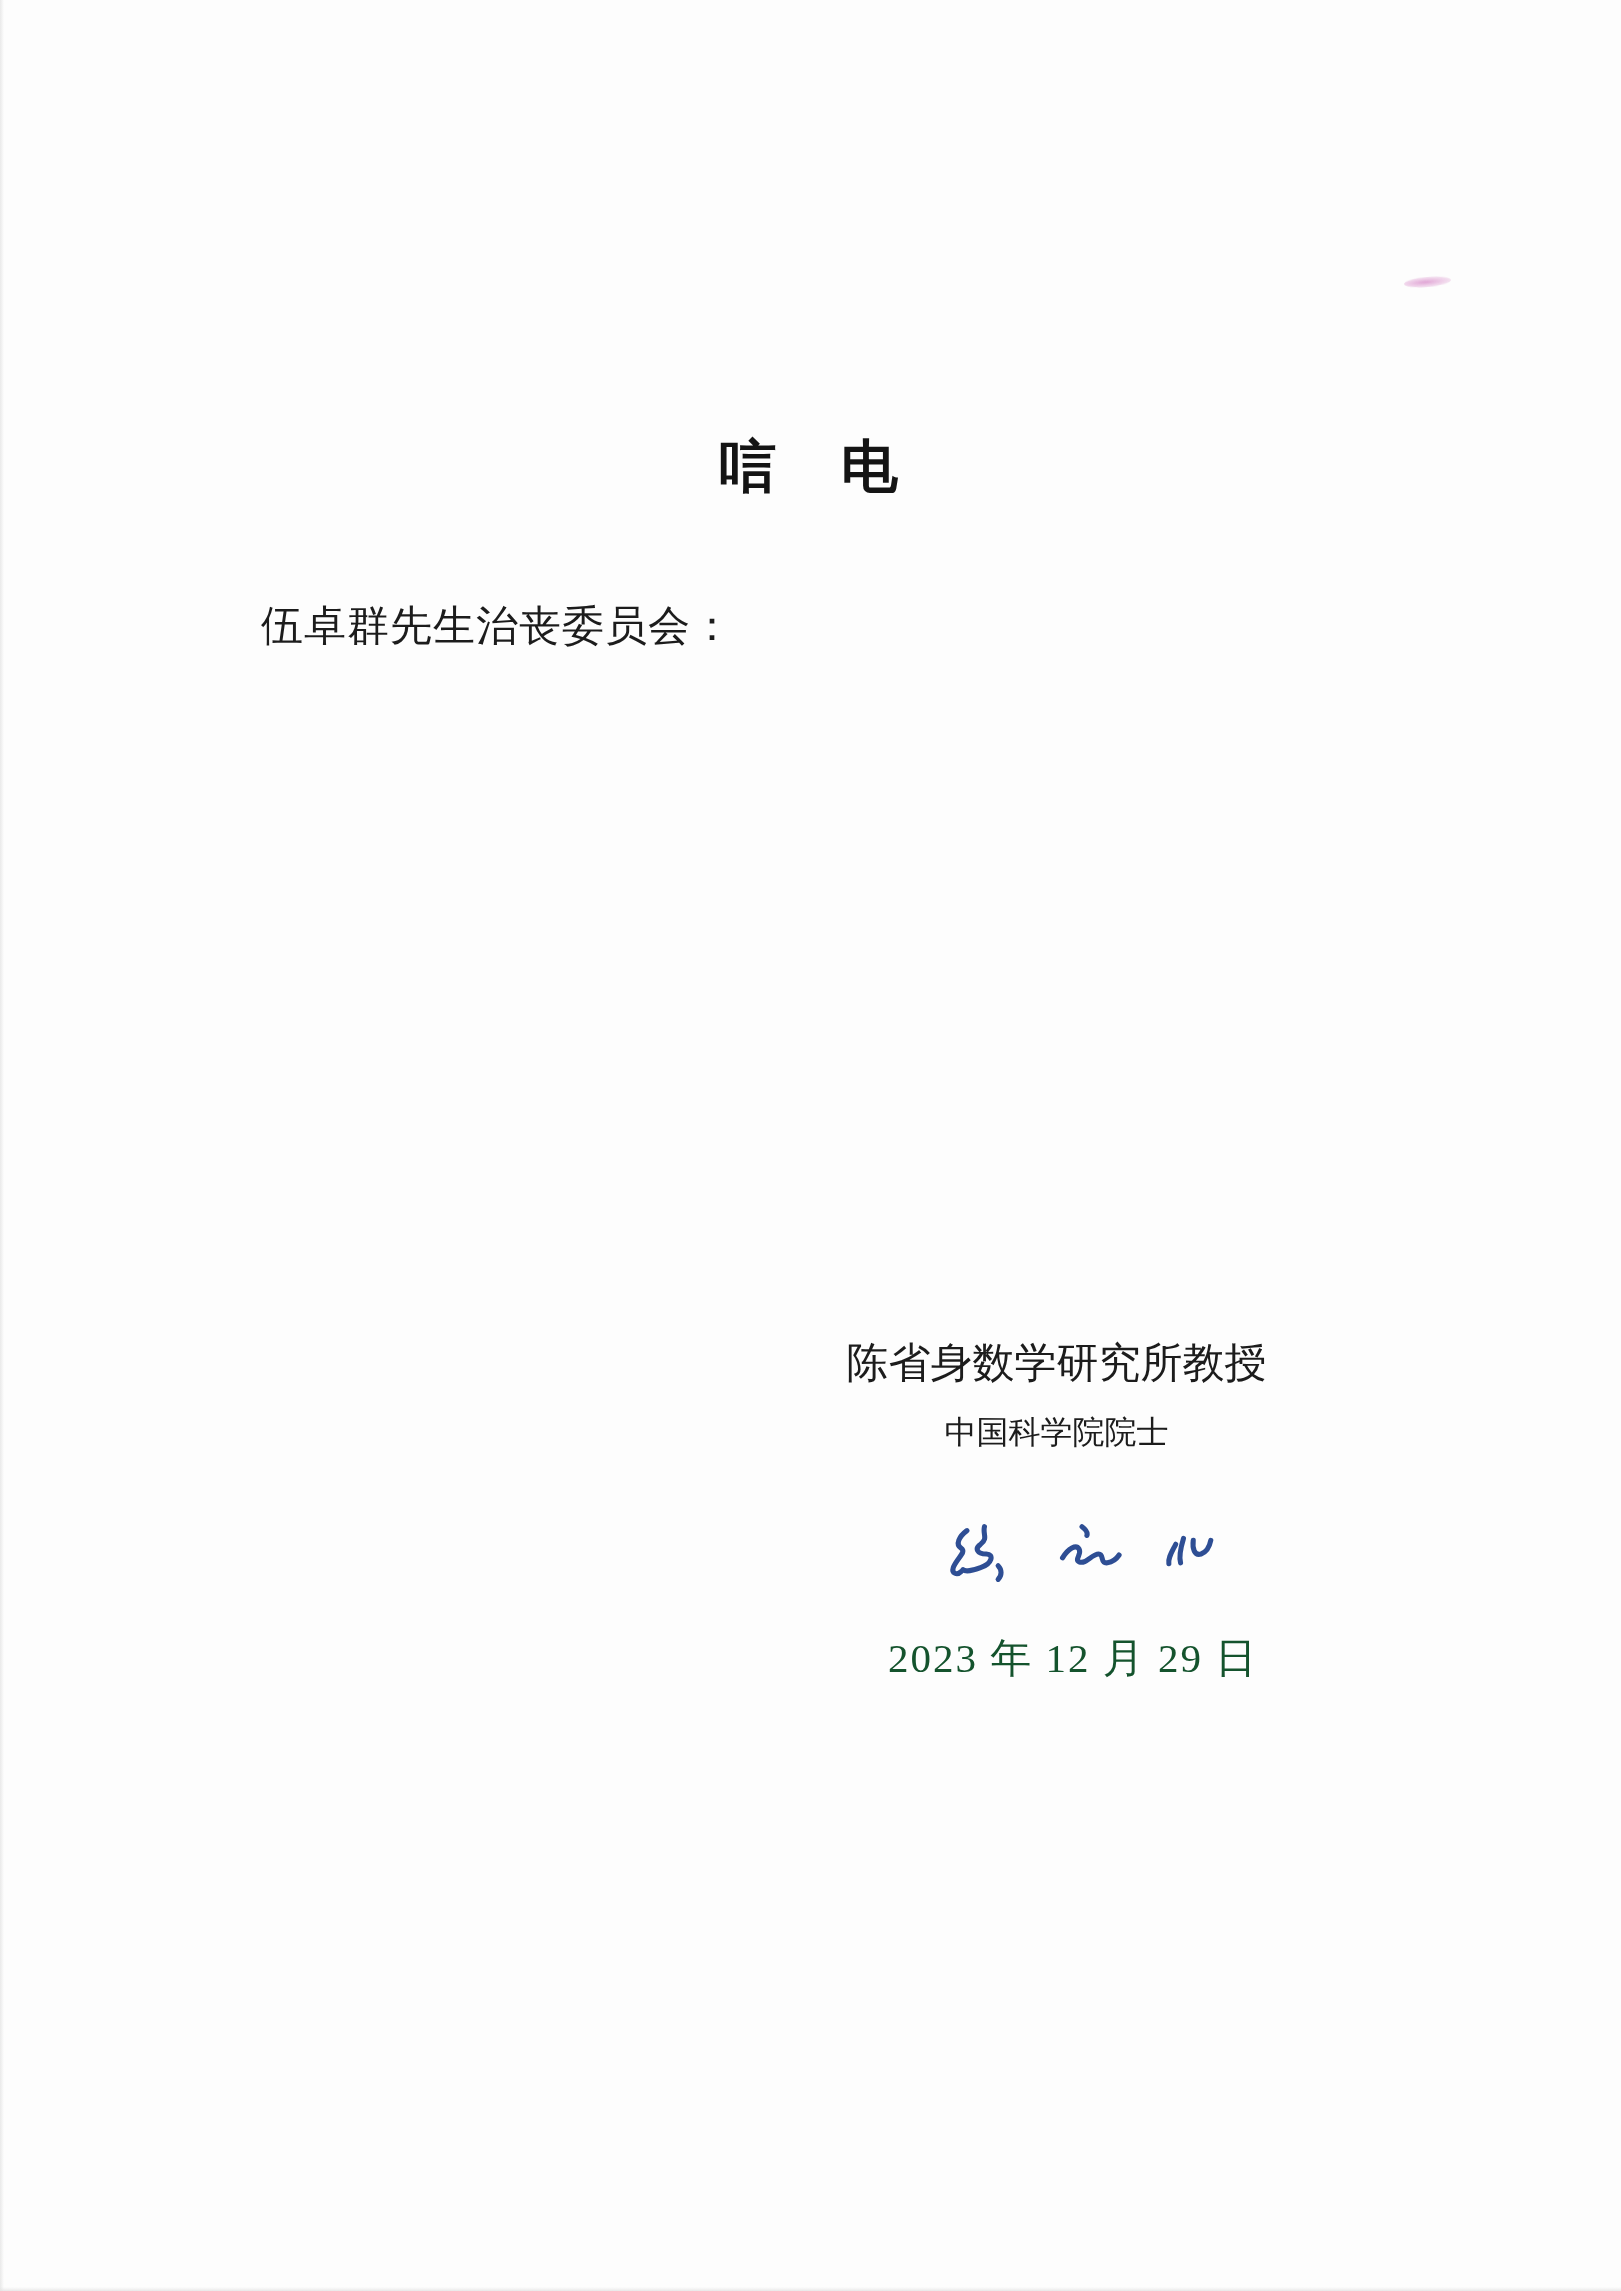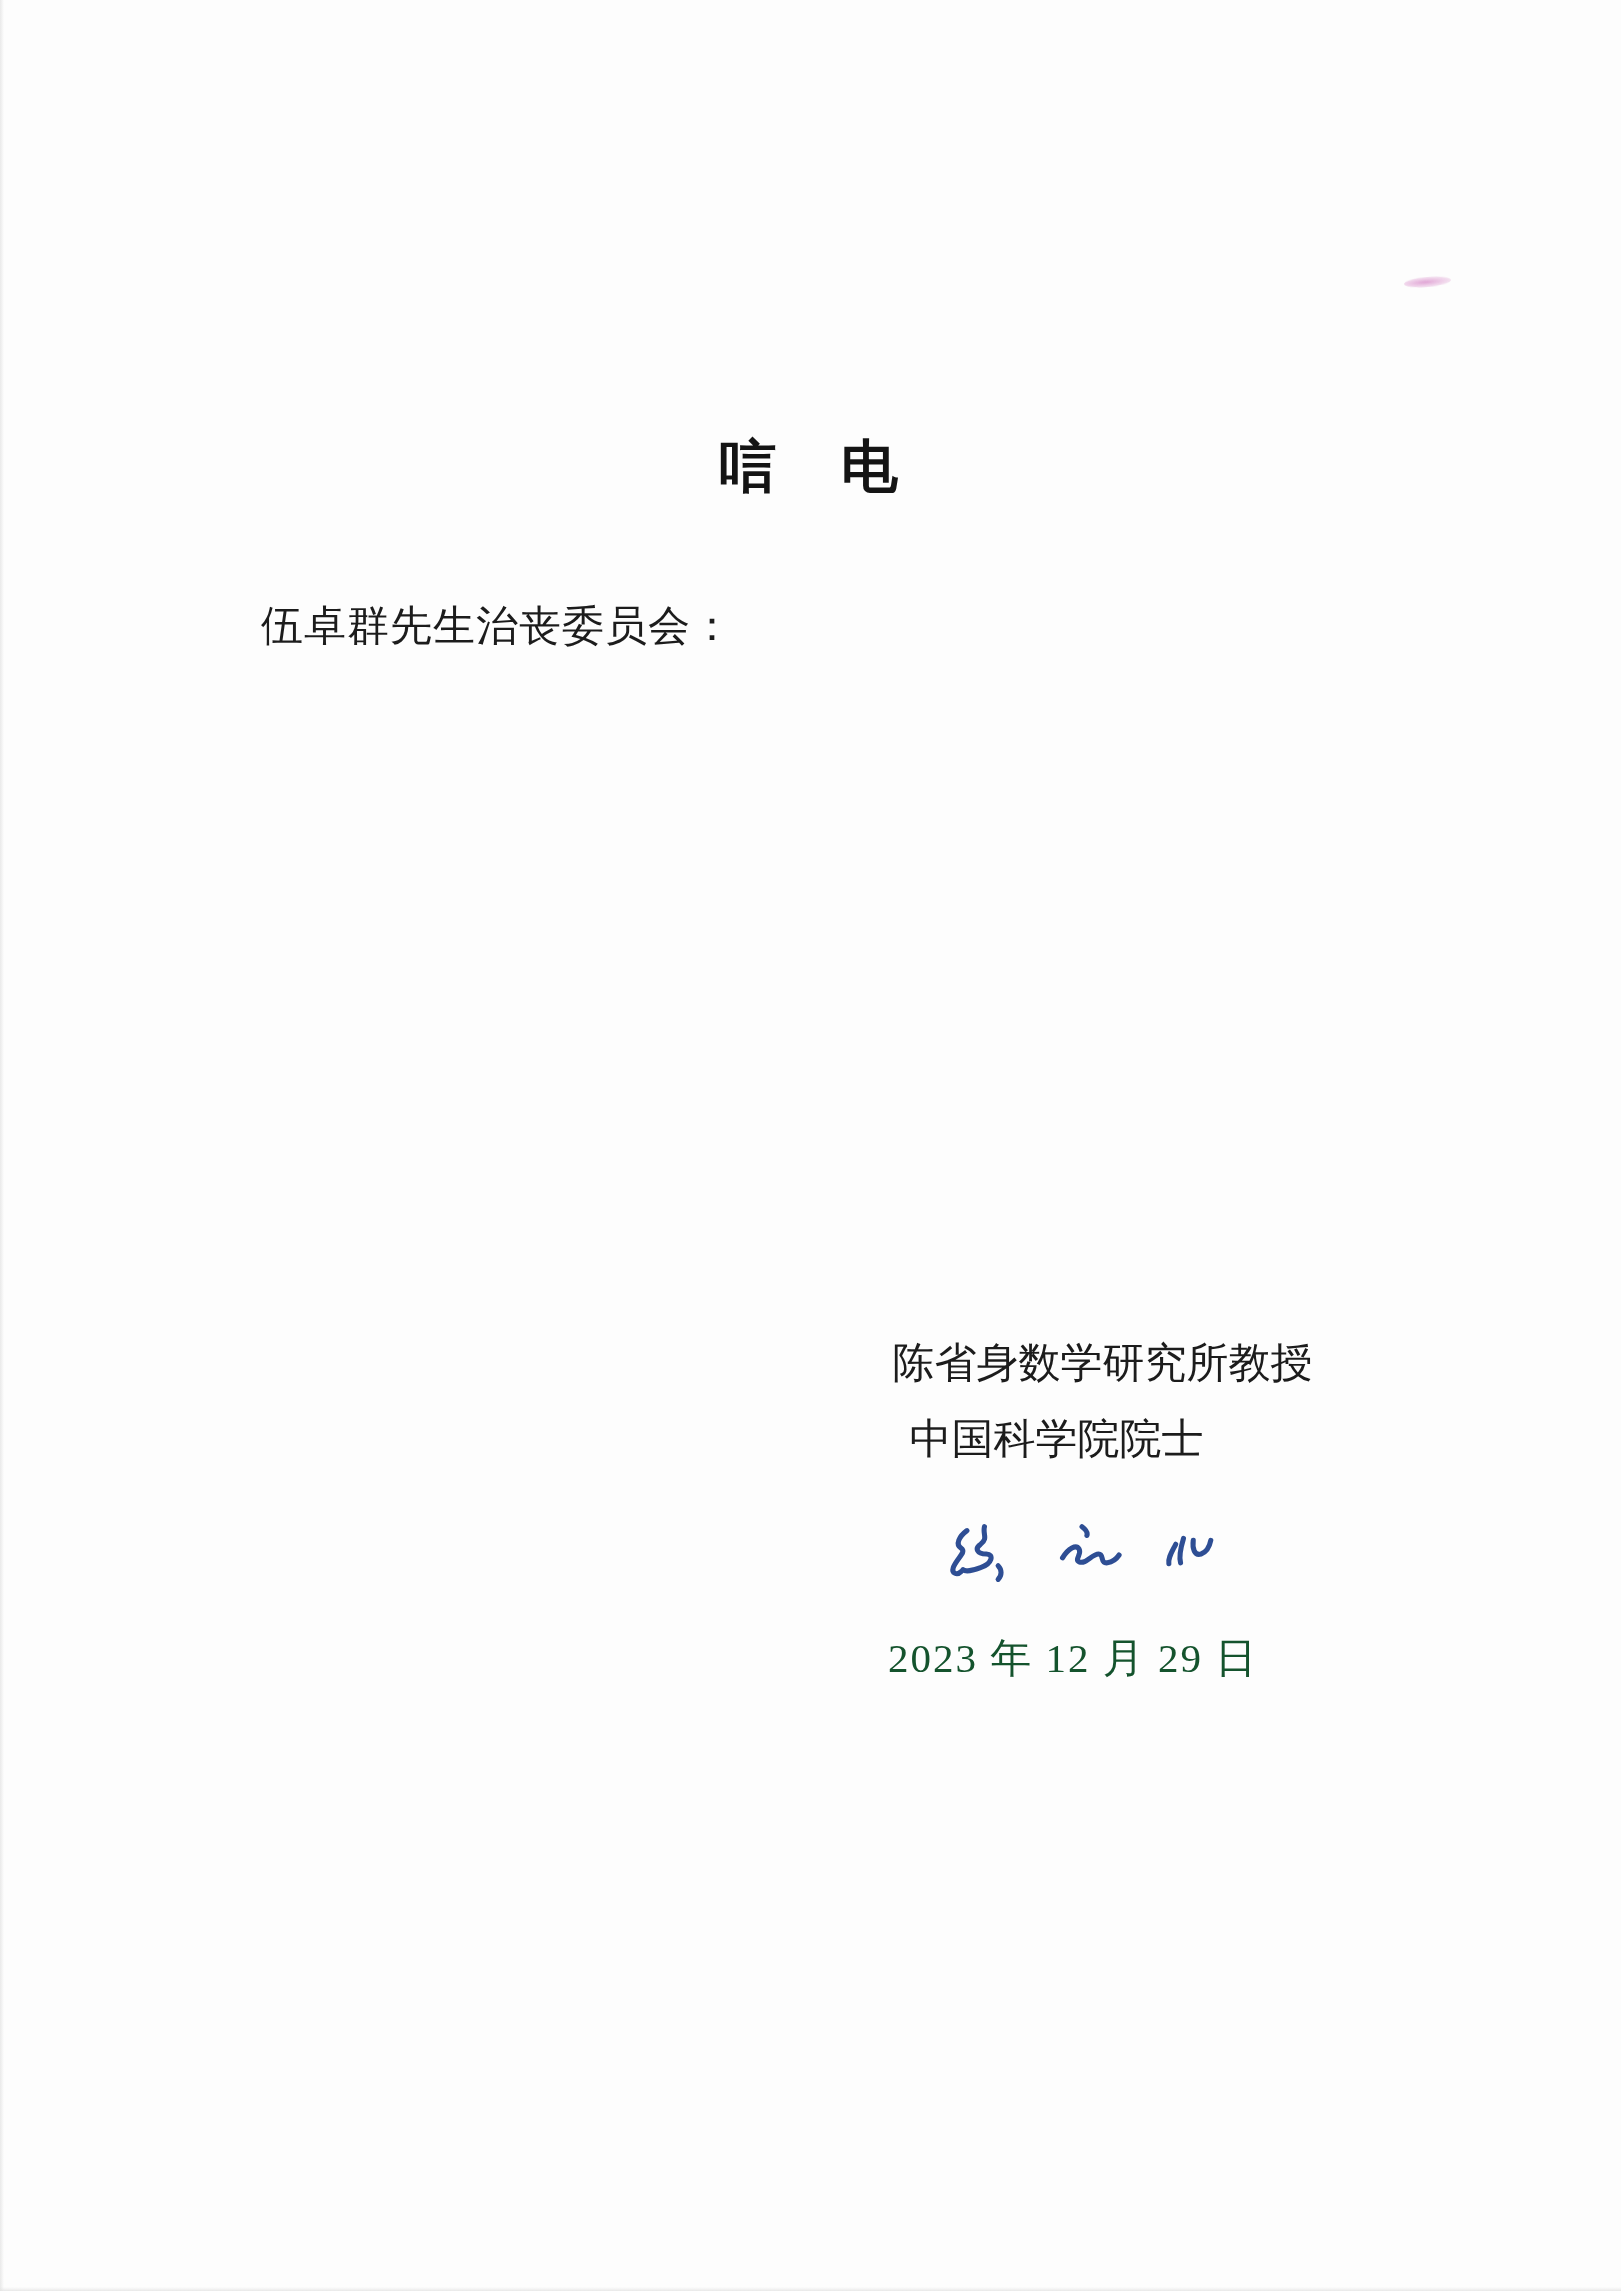--- a/index.html
+++ b/index.html
@@ -70,28 +70,27 @@
     margin: 0;
     text-indent: 2em;
   }
   .sig-line-1 {
     position: absolute;
     left: 845px; top: 1335px;
     width: 423px;
     text-align: center;
     font-size: 42px;
     white-space: nowrap;
-    margin-left: 46px;
   }
   .sig-line-2 {
     position: absolute;
     left: 845px; top: 1411px;
     width: 423px;
     text-align: center;
-    font-size: 42px;
+    font-size: 32px;
     white-space: nowrap;
   }
   .handwritten-signature {
     position: absolute;
     left: 933px; top: 1515px;
     width: 300px; height: 80px;
   }
   .date-line {
     position: absolute;
     left: 888px; top: 1631px;

